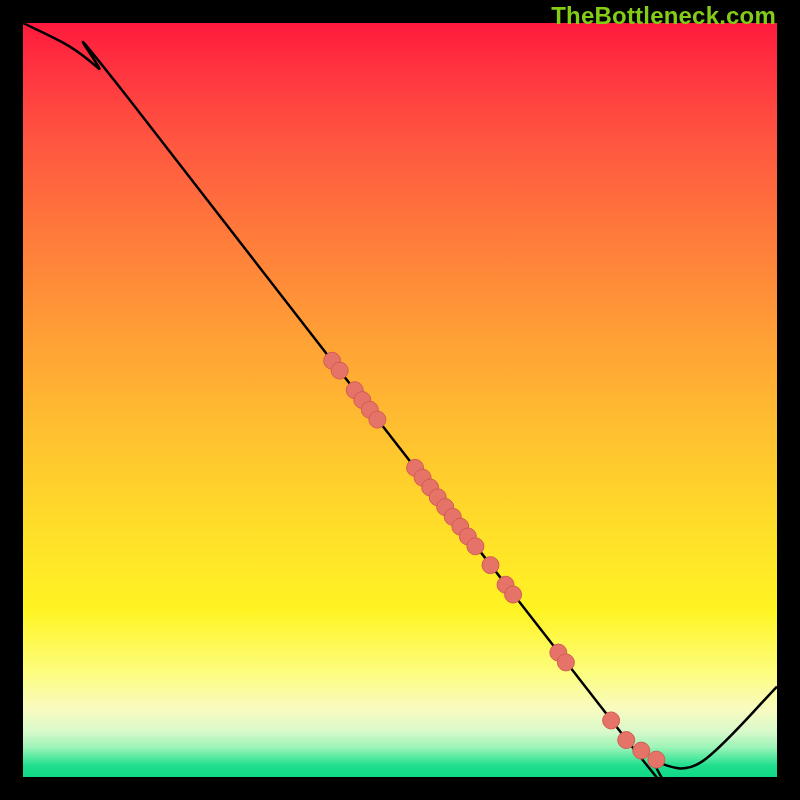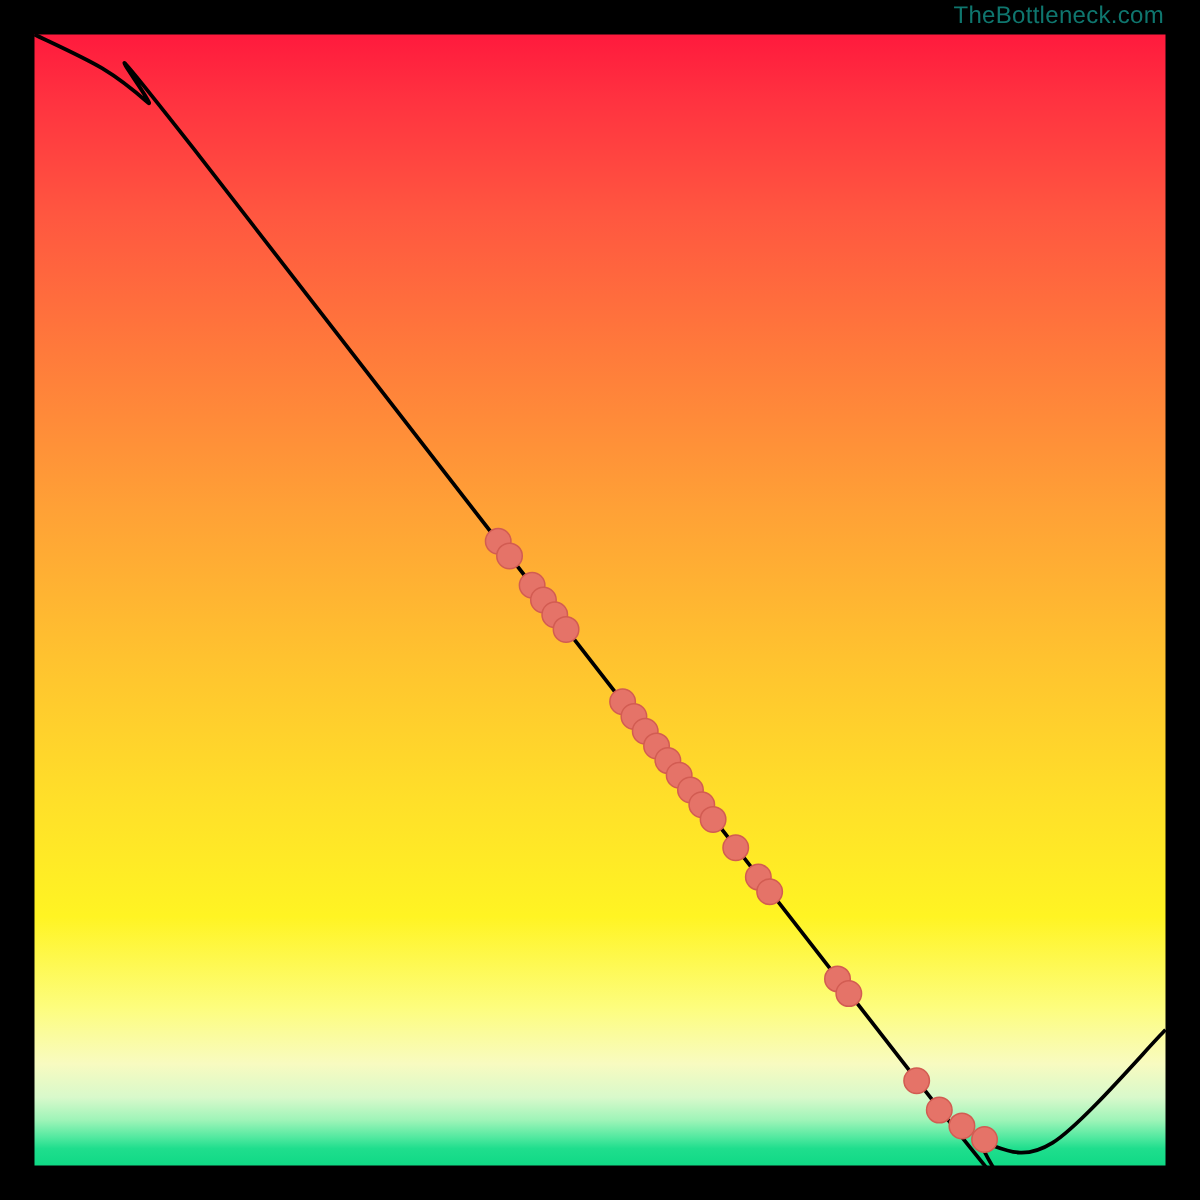--- a/index.html
+++ b/index.html
@@ -42,23 +42,23 @@
       #9ef4b8 96%,
       #52e9a0 97.5%,
       #1fde8d 98.5%,
       #0fd985 100%
     );
   }
   .watermark {
     position: absolute;
     top: 2px;
     right: 24px;
-    font-size: 16px;
-    font-weight: 400;
-    color: #0f766e;
+    font-size: 24px;
+    font-weight: 700;
+    color: #84cc16;
     letter-spacing: 0.2px;
   }
   svg.curve {
     position: absolute;
     top: 0;
     left: 0;
     width: 754px;
     height: 754px;
     overflow: visible;
   }

